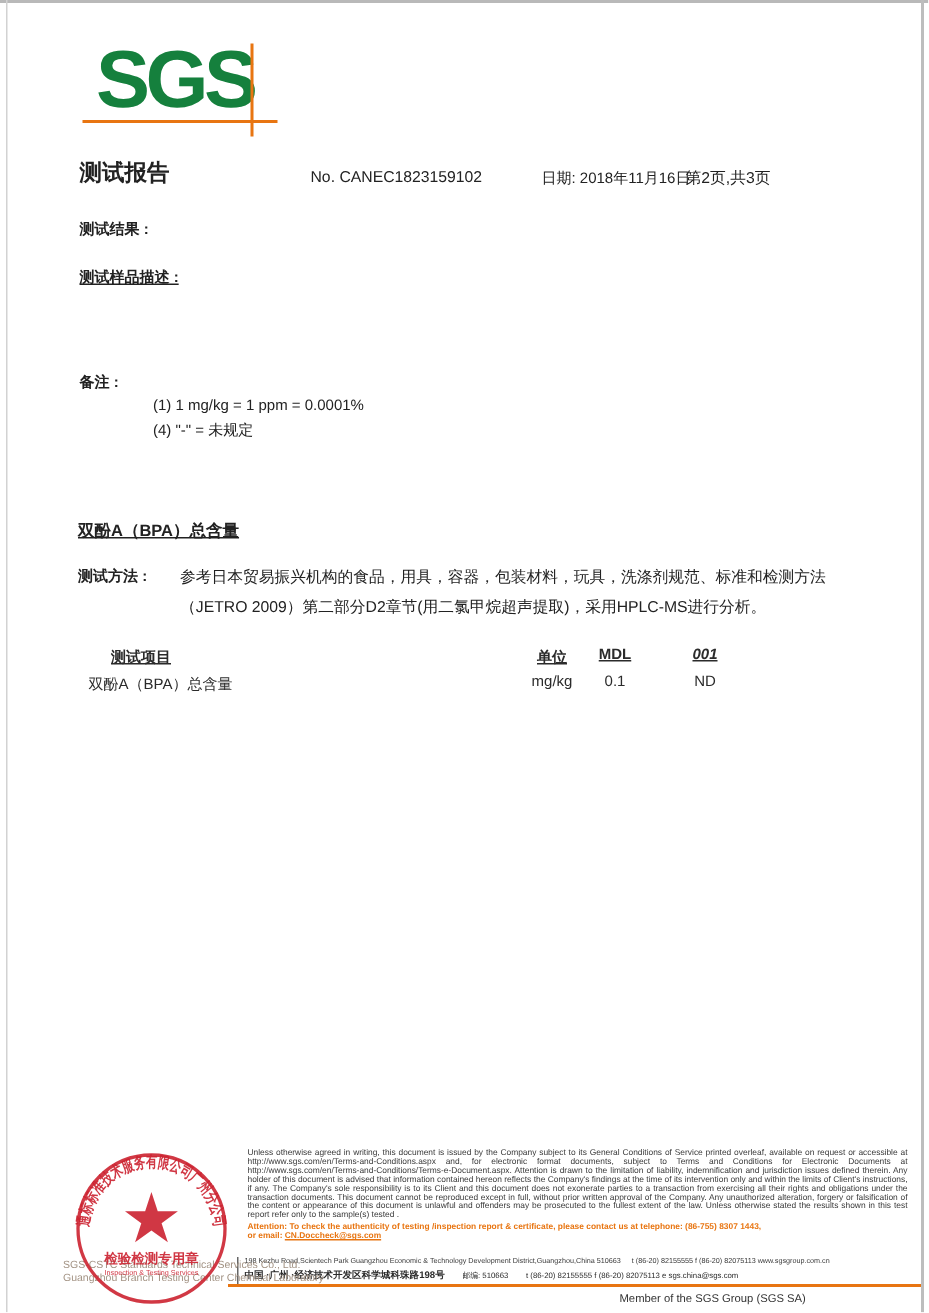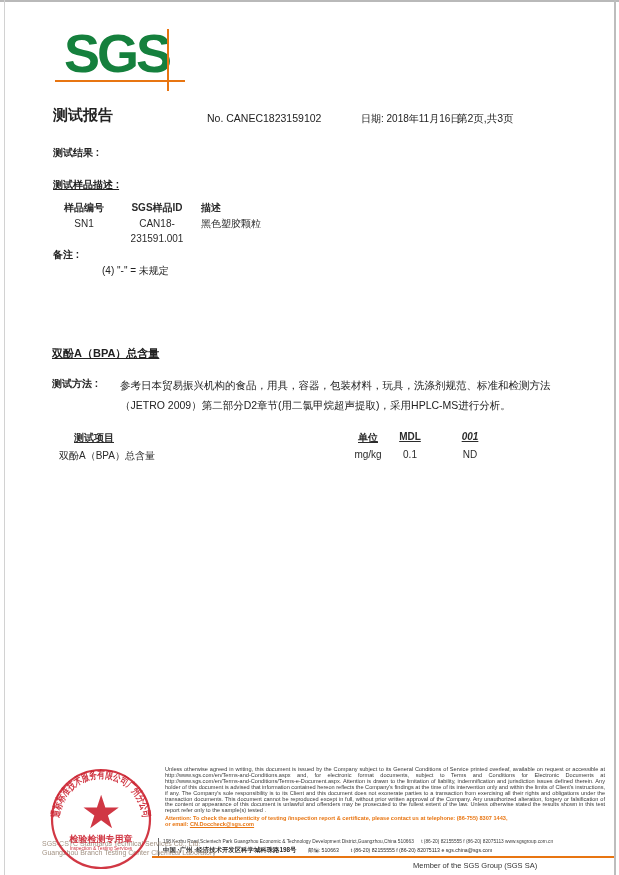--- a/index.html
+++ b/index.html
@@ -85,31 +85,24 @@
   <div class="logo-vline"></div>
 
   <div class="doc-title">测试报告</div>
   <div class="report-no">No. CANEC1823159102</div>
   <div class="report-date">日期: 2018年11月16日</div>
   <div class="page-info">第2页,共3页</div>
 
   <div class="test-result-label label-bold">测试结果 :</div>
   <div class="sample-desc-label label-bold u">测试样品描述 :</div>
 
-  <div class="sample-table">
-    <div class="hd c1">样品编号</div>
-    <div class="hd c2">SGS样品ID</div>
-    <div class="hd">描述</div>
-    <div class="c1">SN1</div>
-    <div class="c2">CAN18-231591.001</div>
-    <div>黑色塑胶颗粒</div>
-  </div>
 
   <div class="notes-label label-bold">备注 :</div>
   <div class="notes">
+    <div>(1) 1 mg/kg = 1 ppm = 0.0001%</div>
     <div>(4) "-" = 未规定</div>
   </div>
 
   <div class="bpa-title">双酚A（BPA）总含量</div>
   <div class="method-label label-bold">测试方法 :</div>
   <div class="method-text">参考日本贸易振兴机构的食品，用具，容器，包装材料，玩具，洗涤剂规范、标准和检测方法（JETRO 2009）第二部分D2章节(用二氯甲烷超声提取)，采用HPLC-MS进行分析。</div>
 
   <div class="rt-row rt-head">
     <span class="rt-item">测试项目</span>
     <span class="rt-unit">单位</span>

